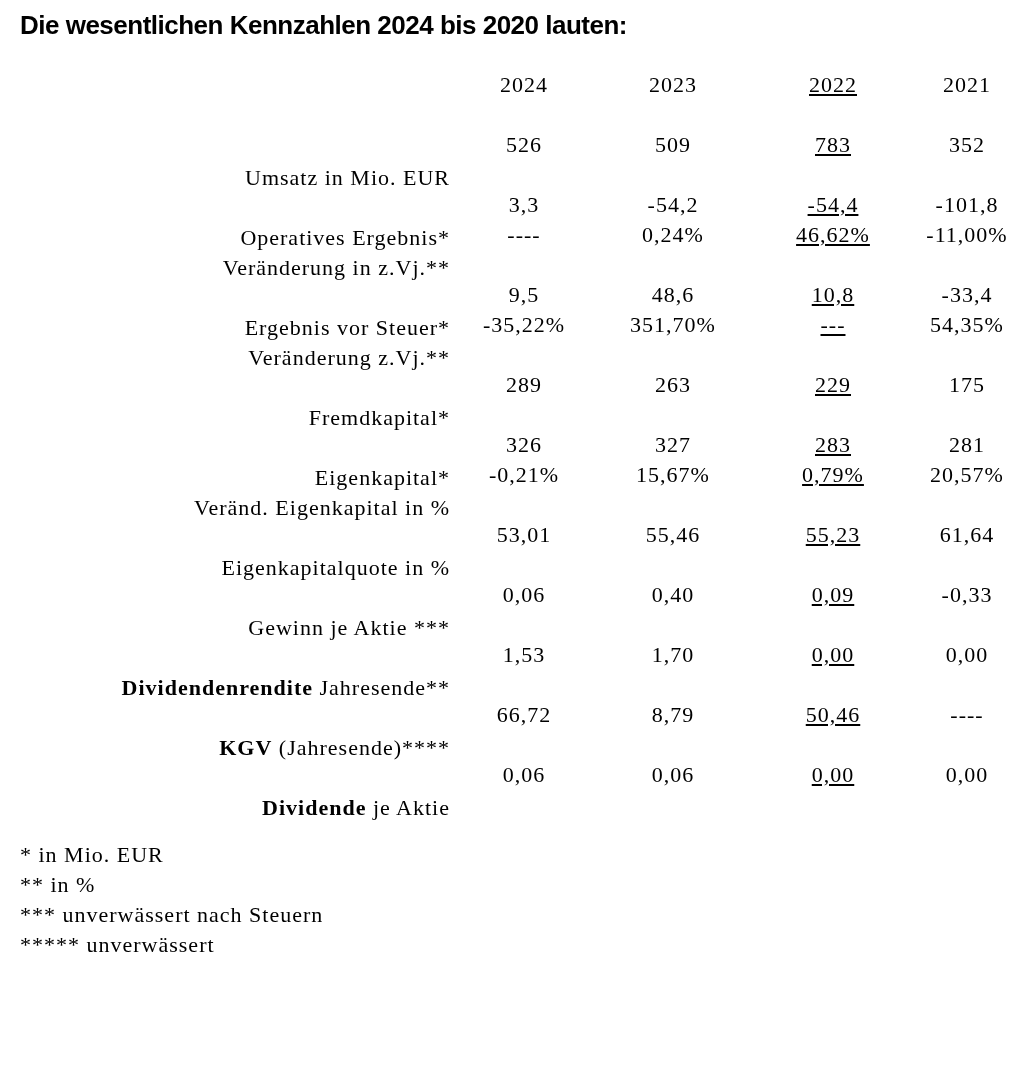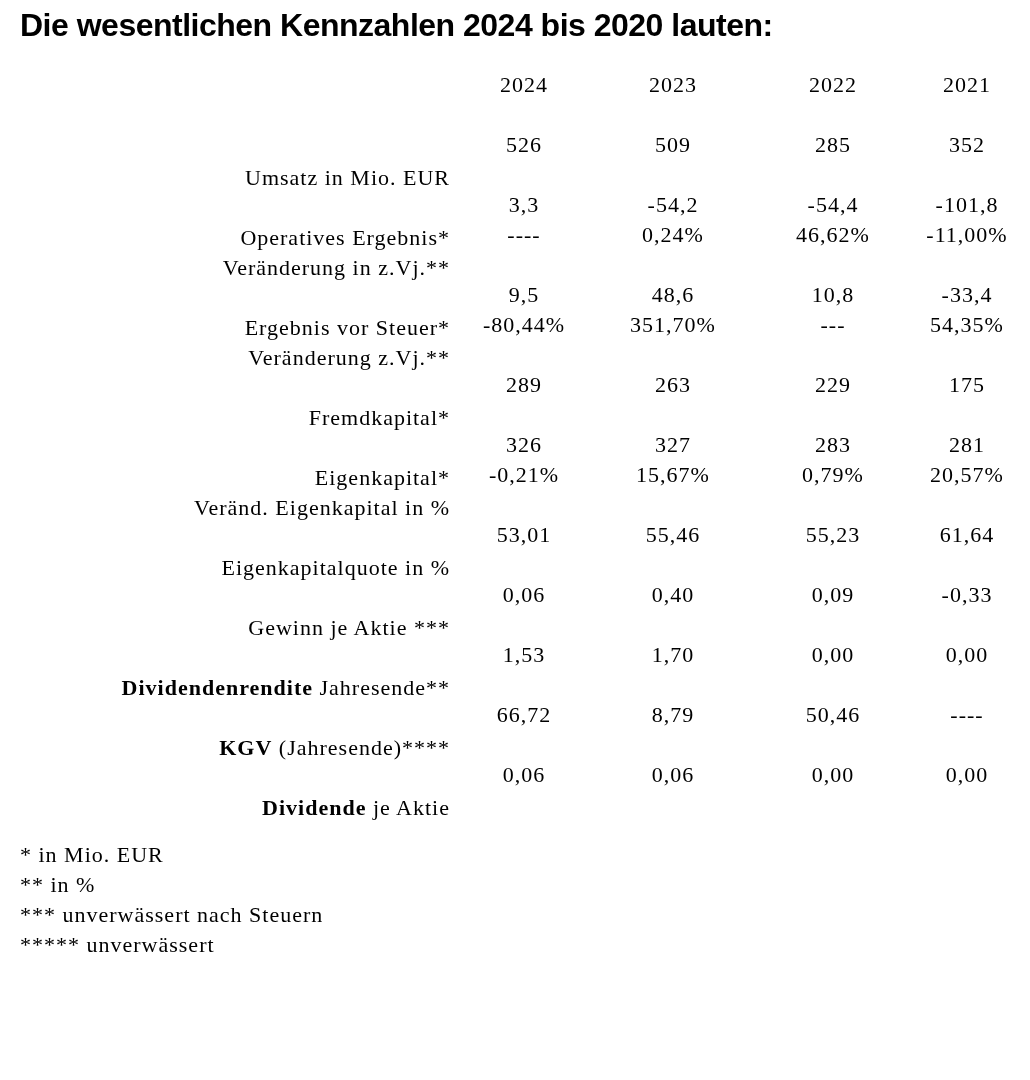--- a/index.html
+++ b/index.html
@@ -16,21 +16,21 @@
     font-size: 22px;
   }
   .page {
     padding: 10px 0 0 20px;
     box-sizing: border-box;
     width: 1030px;
   }
   .title {
     font-family: "Liberation Sans", "DejaVu Sans", sans-serif;
     font-weight: 700;
-    font-size: 32px;
+    font-size: 26px;
     line-height: 30px;
     letter-spacing: -0.5px;
     margin: 0;
     white-space: nowrap;
   }
   .tbl {
     margin-top: 30px;
   }
   .row {
     display: flex;
@@ -44,21 +44,21 @@
     flex: 0 0 430px;
     text-align: right;
     margin-top: 33px;
   }
   .cell {
     display: inline-block;
     text-align: center;
   }
   .c0 { width: 148px; flex: 0 0 148px; }
   .c1 { width: 150px; flex: 0 0 150px; }
-  .c2 { width: 170px; flex: 0 0 170px; }
+  .c2 { width: 170px; flex: 0 0 170px; text-decoration: underline; }
   .c3 { width:  98px; flex: 0 0  98px; }
   .spacer { height: 30px; }
   .lb { font-weight: 700; }
   .footnotes { margin-top: 20px; }
   .footnote {
     height: 30px;
     line-height: 30px;
     letter-spacing: 1px;
     white-space: nowrap;
   }
@@ -76,21 +76,21 @@
         <span class="cell c1">2023</span>
         <span class="cell c2">2022</span>
         <span class="cell c3">2021</span>
       </div>
     <div id="rows">
         <div class="spacer"></div>
   <div class="row">
     <span class="label"><b class="lb"></b><span class="lr">Umsatz in Mio. EUR</span></span>
   <span class="cell c0">526</span>
           <span class="cell c1">509</span>
-          <span class="cell c2">285</span>
+          <span class="cell c2">783</span>
           <span class="cell c3">352</span>
         </div>
 <div class="spacer"></div>
   <div class="row">
     <span class="label"><b class="lb"></b><span class="lr">Operatives Ergebnis*</span></span>
   <span class="cell c0">3,3</span>
           <span class="cell c1">-54,2</span>
           <span class="cell c2">-54,4</span>
           <span class="cell c3">-101,8</span>
         </div>
@@ -106,21 +106,21 @@
   <div class="row">
     <span class="label"><b class="lb"></b><span class="lr">Ergebnis vor Steuer*</span></span>
   <span class="cell c0">9,5</span>
           <span class="cell c1">48,6</span>
           <span class="cell c2">10,8</span>
           <span class="cell c3">-33,4</span>
         </div>
 
   <div class="row">
     <span class="label"><b class="lb"></b><span class="lr">Veränderung z.Vj.**</span></span>
-  <span class="cell c0">-80,44%</span>
+  <span class="cell c0">-35,22%</span>
           <span class="cell c1">351,70%</span>
           <span class="cell c2">---</span>
           <span class="cell c3">54,35%</span>
         </div>
 <div class="spacer"></div>
   <div class="row">
     <span class="label"><b class="lb"></b><span class="lr">Fremdkapital*</span></span>
   <span class="cell c0">289</span>
           <span class="cell c1">263</span>
           <span class="cell c2">229</span>

